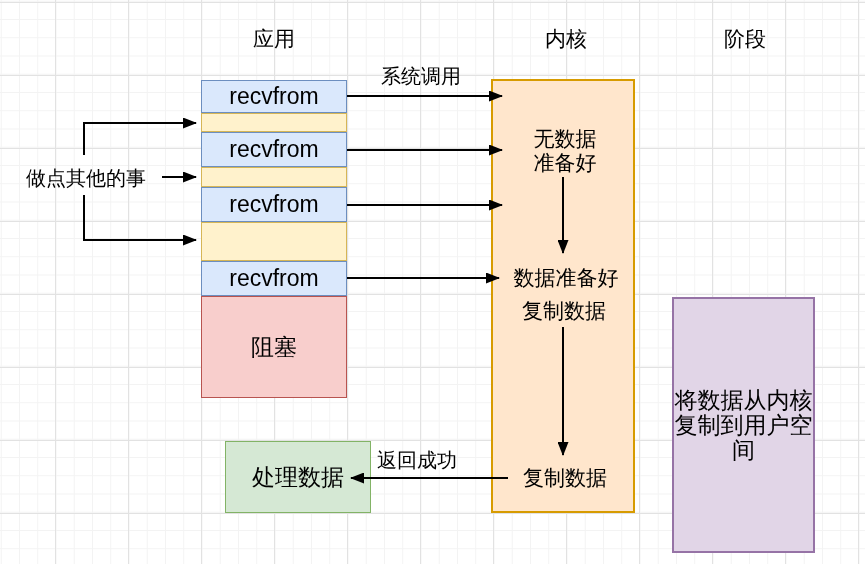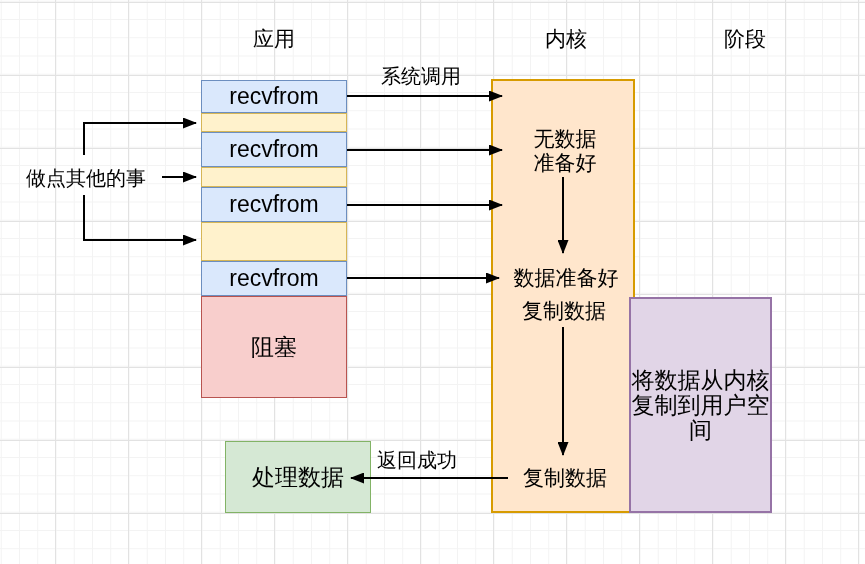--- a/index.html
+++ b/index.html
@@ -70,21 +70,21 @@
     </div>
   <div class="shape red" style="left:201px;top:296px;width:146px;height:102px;">
       <span>阻塞</span>
     </div>
   <div class="shape green" style="left:201px;top:441px;width:146px;height:72px;margin-left:24px;">
       <span>处理数据</span>
     </div>
 
   <div class="shape orange" style="left:491px;top:79px;width:144px;height:434px;"></div>
 
-  <div class="shape purple" style="left:629px;top:297px;width:143px;height:216px;">
+  <div class="shape purple" style="left:672px;top:297px;width:143px;height:256px;">
     <span class="wrap-lbl">将数据从内核复制到用户空间</span>
   </div>
 
   <svg class="arrows" width="865" height="564" viewBox="0 0 865 564">
     <defs>
       <marker id="ah" markerUnits="userSpaceOnUse" markerWidth="14" markerHeight="11" refX="13" refY="5.5" orient="auto">
         <path d="M0,0 L14,5.5 L0,11 Z" fill="#000"></path>
       </marker>
     </defs>
 

